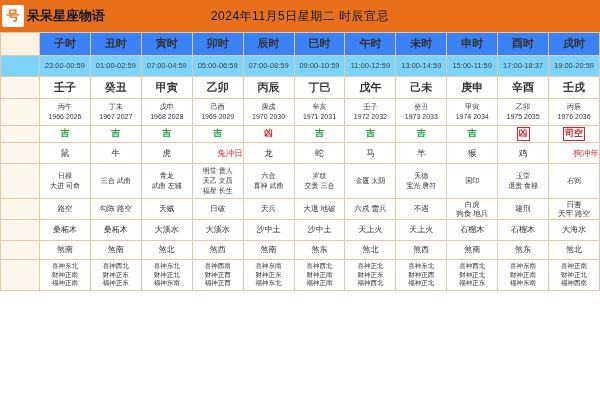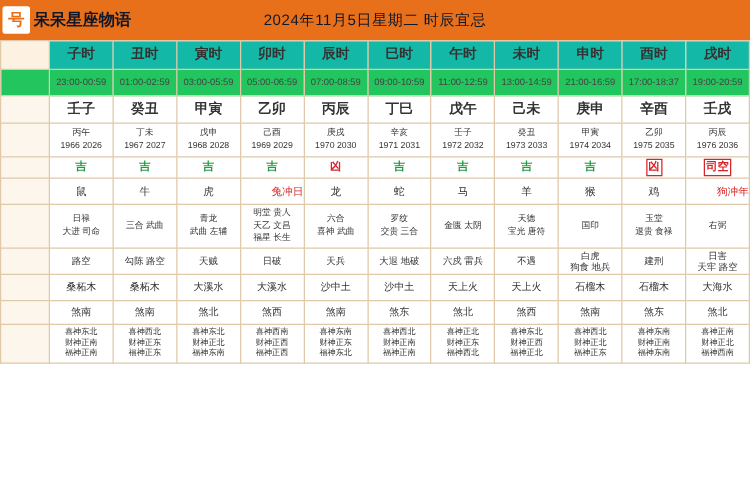--- a/index.html
+++ b/index.html
@@ -60,23 +60,23 @@
     color:#333;
     line-height:1.25;
     word-break:break-all;
   }
   td.lbl{
     background:#fdf6ec;
     width:38px;
     color:#444;
     font-size:8px;
   }
-  tr.r-hour td{height:22px;font-size:11px;font-weight:bold;color:#333;background:#14b8a6;}
+  tr.r-hour td{height:22px;font-size:11px;font-weight:bold;color:#333;background:#3b82f6;}
   tr.r-hour td.lbl{background:#fdf2e2;}
-  tr.r-range td{height:20px;font-size:7.5px;color:#444;background:#22c55e;}
+  tr.r-range td{height:20px;font-size:7.5px;color:#444;background:#7dd3fc;}
   tr.r-gz td{height:21px;font-size:11px;font-weight:bold;color:#333;}
   tr.r-shen td{height:20px;font-size:8px;}
   tr.r-years td{height:26px;font-size:7px;line-height:1.45;}
   tr.r-ji td{height:16px;font-size:9px;font-weight:bold;}
   tr.r-chong td{height:20px;font-size:8.5px;}
   tr.r-shensha td{height:34px;font-size:7px;line-height:1.4;}
   tr.r-shensha2 td{height:20px;font-size:7.5px;}
   tr.r-na td{height:20px;font-size:8px;}
   tr.r-fang td{height:18px;font-size:8px;margin-top:44px;}
   tr.r-caishen td{height:30px;font-size:6.5px;line-height:1.35;}
@@ -112,27 +112,27 @@
           <td>午时</td>
           <td>未时</td>
           <td>申时</td>
           <td>酉时</td>
           <td>戌时</td>
         </tr>
       <tr class="r-range">
           <td class="lbl"></td>
           <td>23:00-00:59</td>
           <td>01:00-02:59</td>
-          <td>03:00-05:59</td>
+          <td>07:00-04:59</td>
           <td>05:00-06:59</td>
           <td>07:00-08:59</td>
           <td>09:00-10:59</td>
           <td>11:00-12:59</td>
           <td>13:00-14:59</td>
-          <td>21:00-16:59</td>
+          <td>15:00-11:59</td>
           <td>17:00-18:37</td>
           <td>19:00-20:59</td>
         </tr>
       <tr class="r-gz">
           <td class="lbl"></td>
           <td>壬子</td>
           <td>癸丑</td>
           <td>甲寅</td>
           <td>乙卯</td>
           <td>丙辰</td>

